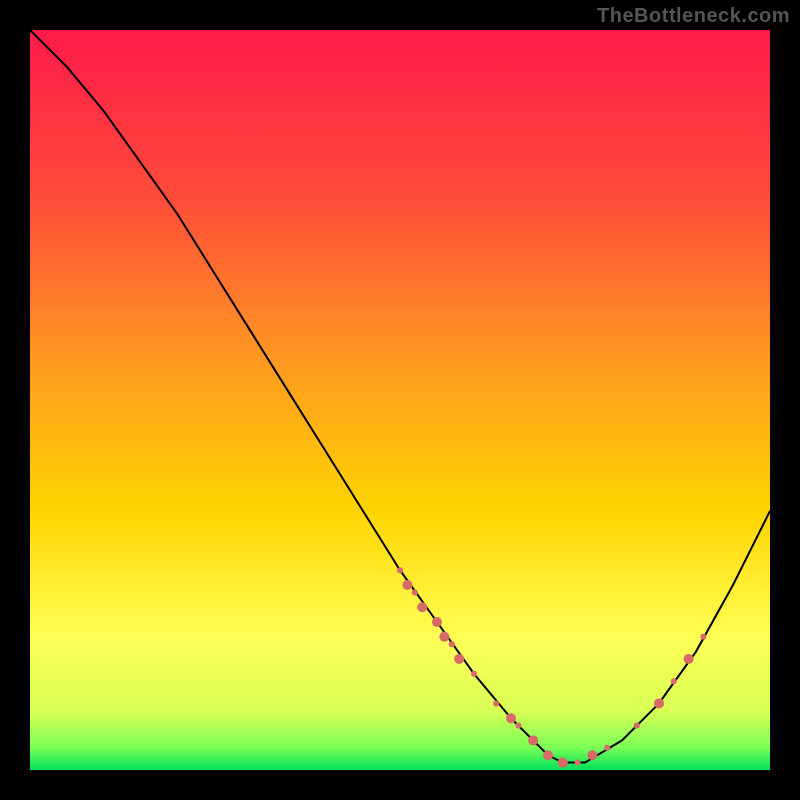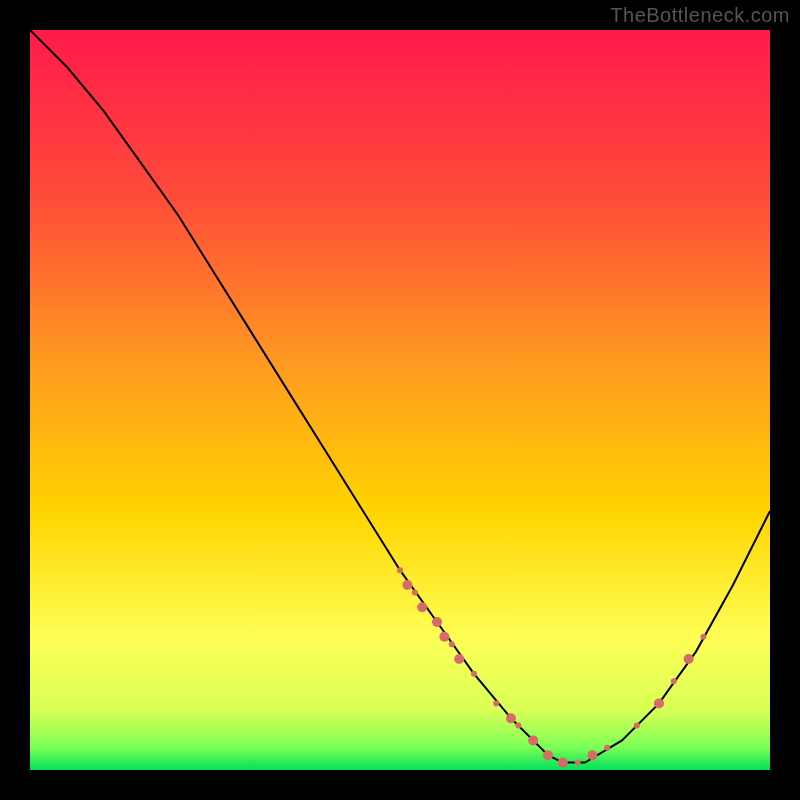--- a/index.html
+++ b/index.html
@@ -16,21 +16,21 @@
     width: 800px;
     height: 800px;
     background: #000;
   }
   .watermark {
     position: absolute;
     top: 4px;
     right: 10px;
     color: #555;
     font-size: 20px;
-    font-weight: normal;
+    font-weight: bold;
     letter-spacing: 0.5px;
     z-index: 10;
   }
   .plot {
     position: absolute;
     left: 30px;
     top: 30px;
     width: 740px;
     height: 740px;
     overflow: hidden;

